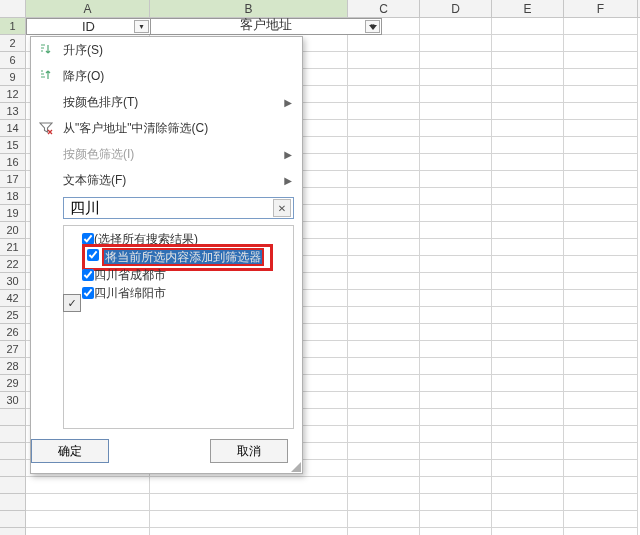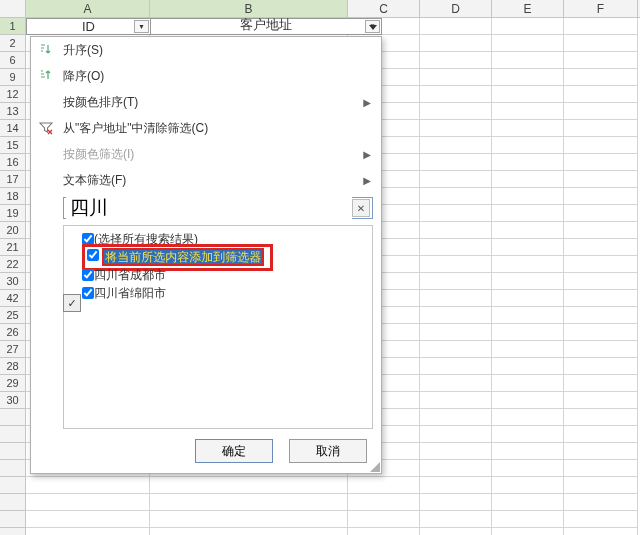--- a/index.html
+++ b/index.html
@@ -24,41 +24,41 @@
     .cell { border-right: 1px solid #d4d4d4; border-bottom: 1px solid #d4d4d4; line-height: 17px; padding: 0 4px; }
 
     .table-header { position: absolute; top: 18px; left: 26px; display: flex; height: 17px; }
     .th { border: 1px solid #999; background: #fff; display: flex; align-items: flex-end; justify-content: center; font-size: 13px; position: relative; }
     .thA { width: 124px; border-right: none; }
     .thB { width: 232px; }
     .th .drop { position: absolute; right: 1px; top: 1px; bottom: 1px; width: 15px; border: 1px solid #aaa; background: #f7f7f7; display: flex; align-items: center; justify-content: center; font-size: 8px; }
     .th .drop.filter::after { content: ""; position: absolute; width: 0; height: 0; border-left: 4px solid transparent; border-right: 4px solid transparent; border-top: 5px solid #333; top: 4px; }
     .th .drop.filter .funnel { position: absolute; bottom: 2px; font-size: 8px; }
 
-    .menu { position: absolute; top: 36px; left: 30px; width: 352px; background: #fff; border: 1px solid #b0b0b0; box-shadow: 2px 3px 6px rgba(0,0,0,0.25); z-index: 10; }
+    .menu { position: absolute; top: 36px; left: 30px; width: 273px; background: #fff; border: 1px solid #b0b0b0; box-shadow: 2px 3px 6px rgba(0,0,0,0.25); z-index: 10; }
     .menu-item { display: flex; align-items: center; height: 26px; padding: 0 8px 0 32px; font-size: 12px; position: relative; }
     .menu-item.disabled { color: #a0a0a0; }
     .menu-item .arrow { position: absolute; right: 10px; font-size: 10px; color: #666; }
     .menu-item .mi-icon { position: absolute; left: 7px; width: 16px; height: 16px; display: flex; align-items: center; justify-content: center; font-size: 11px; }
     .menu-item .mi-icon svg { width: 14px; height: 14px; }
 
     .search-row { padding: 4px 8px 4px 32px; background: #fff; display: flex; align-items: center; }
     .search-box { flex: 1; height: 22px; border: 1px solid #7a9cc6; display: flex; align-items: center; padding: 0 2px; }
-    .search-input { flex: 1; border: none; outline: none; font-size: 19px; padding: 0 4px; }
+    .search-input { flex: 1; border: none; outline: none; font-size: 15px; padding: 0 4px; }
     .clear-btn { width: 18px; height: 18px; border: 1px solid #bbb; background: #f2f2f2; display: flex; align-items: center; justify-content: center; font-size: 10px; cursor: pointer; color: #555; }
 
     .results-panel { margin: 2px 8px 0 32px; border: 1px solid #c6c6c6; height: 204px; padding: 4px 0 0 6px; position: relative; font-size: 12px; overflow: hidden; }
     .results-panel .chk-row { display: flex; align-items: center; height: 18px; padding-left: 12px; }
     .results-panel input[type=checkbox] { width: 12px; height: 12px; }
-    .hl { background: #2f6fb5; color: #fde047; padding: 0 1px; }
+    .hl { background: #2f6fb5; color: #e5e5e5; padding: 0 1px; }
     .redbox-outer { border: 3px solid #d22; display: inline-block; padding: 2px 6px 2px 2px; }
     .redbox-inner { border: 2px solid #d22; }
     .selall-check { position: absolute; left: 32px; top: 257px; width: 18px; height: 18px; border: 1px solid #888; background: #eee; display: flex; align-items: center; justify-content: center; font-size: 11px; z-index: 12; }
 
-    .btn-row { display: flex; justify-content: flex-end; gap: 16px; padding: 10px 14px 10px 0; }
+    .btn-row { display: flex; justify-content: space-between; gap: 16px; padding: 10px 14px 10px 0; }
     .btn { width: 78px; height: 24px; border: 1px solid #9a9a9a; background: #f4f4f4; font-size: 12px; cursor: pointer; }
     .btn.primary { border: 1px solid #6a8bb5; }
 
     .resize-grip { position: absolute; right: 1px; bottom: 1px; width: 10px; height: 10px; }
     .resize-grip::before { content: ""; position: absolute; right: 0; bottom: 0; width: 0; height: 0; border-left: 10px solid transparent; border-bottom: 10px solid #b0b0b0; }
   </style>
 </head>
 <body>
 
 <div class="grid">

